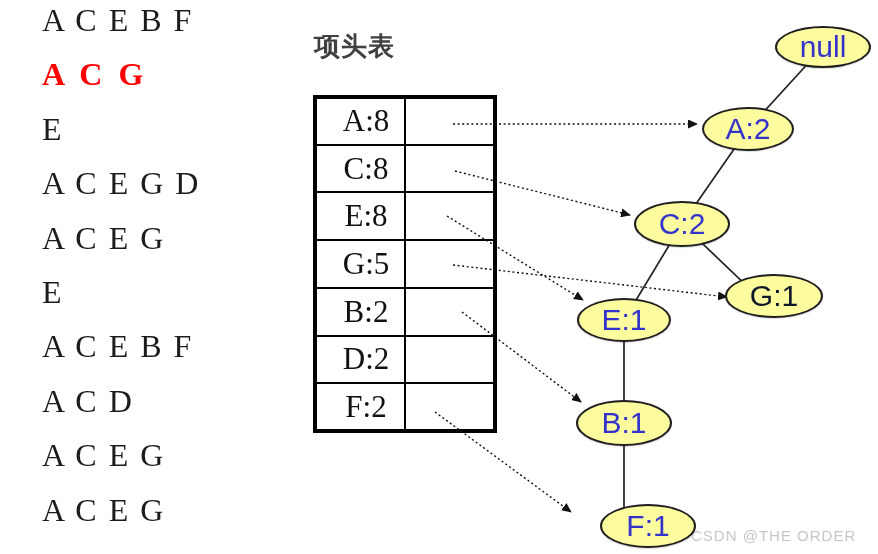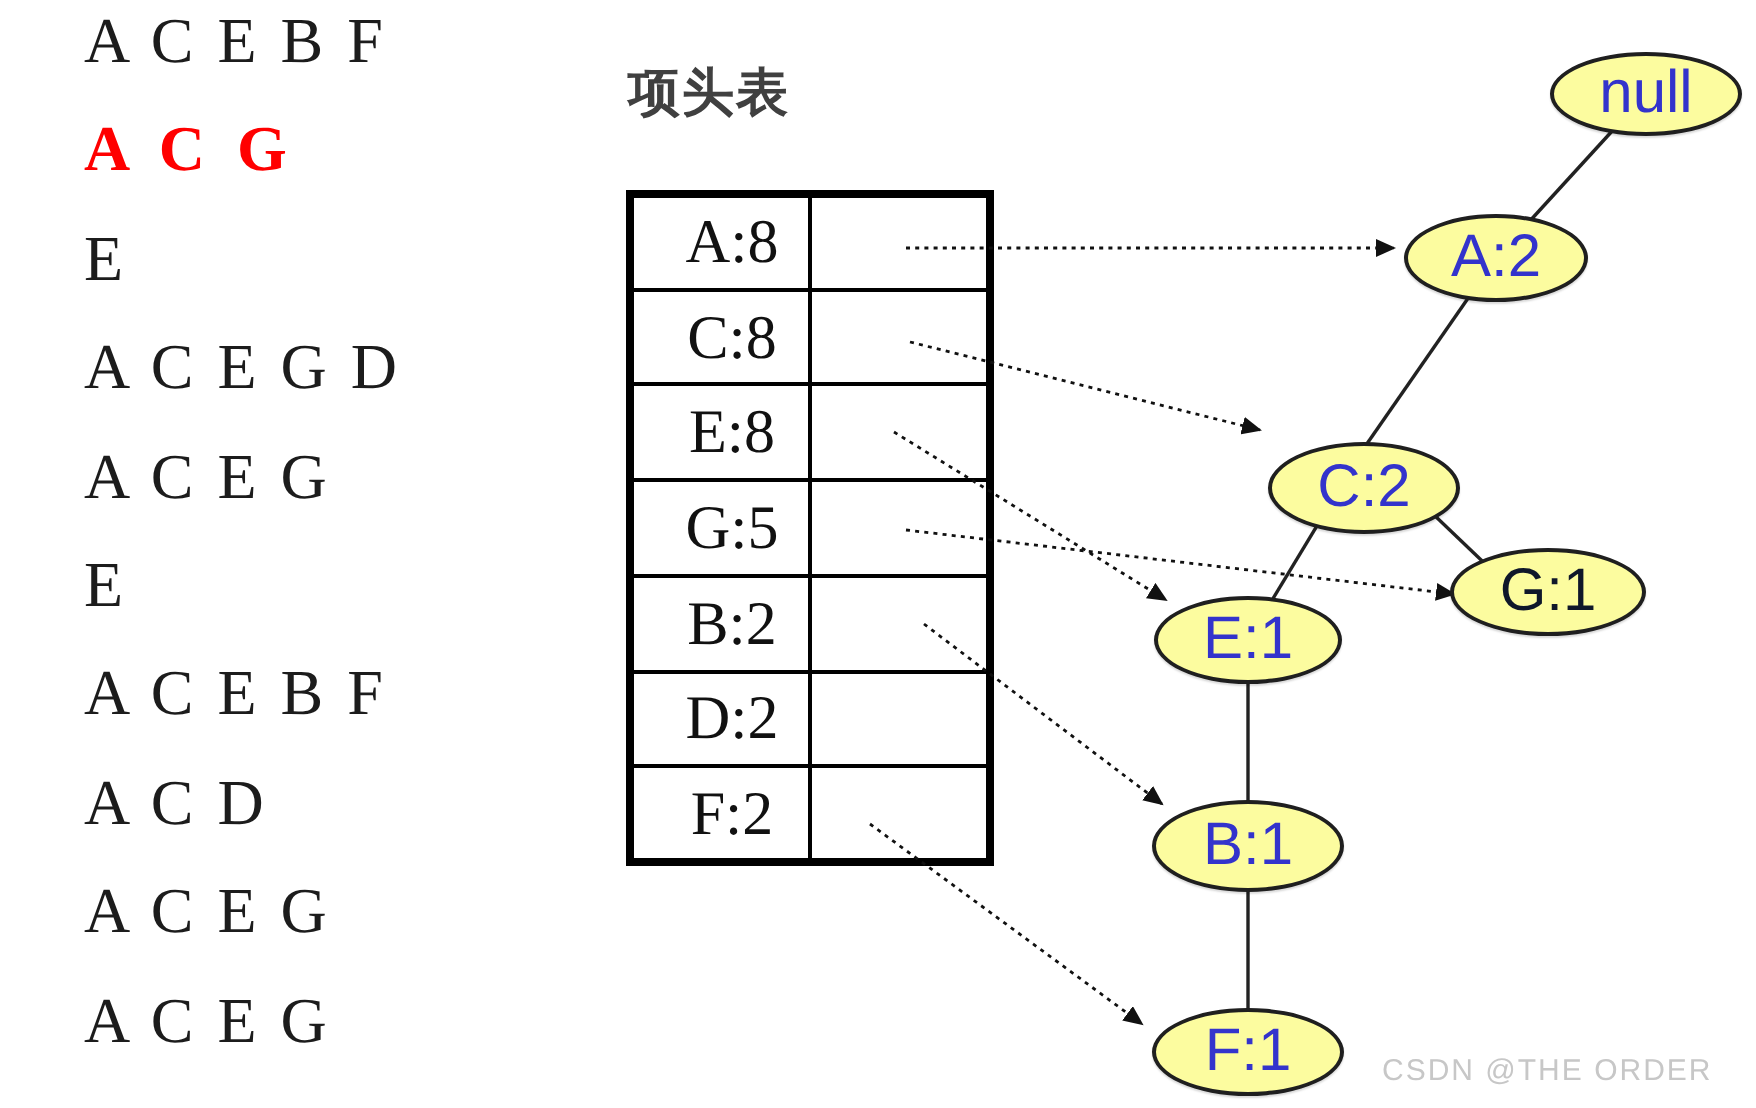--- a/index.html
+++ b/index.html
@@ -184,21 +184,21 @@
         <line x1="447" y1="216" x2="583" y2="300" class="link-arrow" marker-end="url(#arrowhead)"></line>
         <line x1="453" y1="265" x2="727" y2="297" class="link-arrow" marker-end="url(#arrowhead)"></line>
         <line x1="462" y1="312" x2="581" y2="402" class="link-arrow" marker-end="url(#arrowhead)"></line>
         <line x1="435" y1="412" x2="571" y2="512" class="link-arrow" marker-end="url(#arrowhead)"></line>
       </g>
   </svg>
 
   <div class="node-layer" id="node-layer">
       <div class="node" style="left: 775px; top: 26px; width: 96px; height: 42px; background: rgb(252, 252, 159); border-color: rgb(31, 31, 31); color: rgb(51, 51, 204);">null</div>
       <div class="node" style="left: 702px; top: 107px; width: 92px; height: 44px; background: rgb(252, 252, 159); border-color: rgb(31, 31, 31); color: rgb(51, 51, 204);">A:2</div>
-      <div class="node" style="left: 634px; top: 201px; width: 96px; height: 46px; background: rgb(252, 252, 159); border-color: rgb(31, 31, 31); color: rgb(51, 51, 204); margin-top: 20px;">C:2</div>
+      <div class="node" style="left: 634px; top: 201px; width: 96px; height: 46px; background: rgb(252, 252, 159); border-color: rgb(31, 31, 31); color: rgb(51, 51, 204);">C:2</div>
       <div class="node" style="left: 577px; top: 298px; width: 94px; height: 44px; background: rgb(252, 252, 159); border-color: rgb(31, 31, 31); color: rgb(51, 51, 204);">E:1</div>
       <div class="node" style="left: 725px; top: 274px; width: 98px; height: 44px; background: rgb(252, 252, 159); border-color: rgb(31, 31, 31); color: #0f172a;">G:1</div>
       <div class="node" style="left: 576px; top: 400px; width: 96px; height: 46px; background: rgb(252, 252, 159); border-color: rgb(31, 31, 31); color: rgb(51, 51, 204);">B:1</div>
-      <div class="node" style="left: 576px; top: 504px; width: 96px; height: 44px; background: rgb(252, 252, 159); border-color: rgb(31, 31, 31); color: rgb(51, 51, 204);">F:1</div>
+      <div class="node" style="left: 600px; top: 504px; width: 96px; height: 44px; background: rgb(252, 252, 159); border-color: rgb(31, 31, 31); color: rgb(51, 51, 204);">F:1</div>
     </div>
 
   <div class="watermark">CSDN @THE ORDER</div>
 </div>
 
 </body></html>

